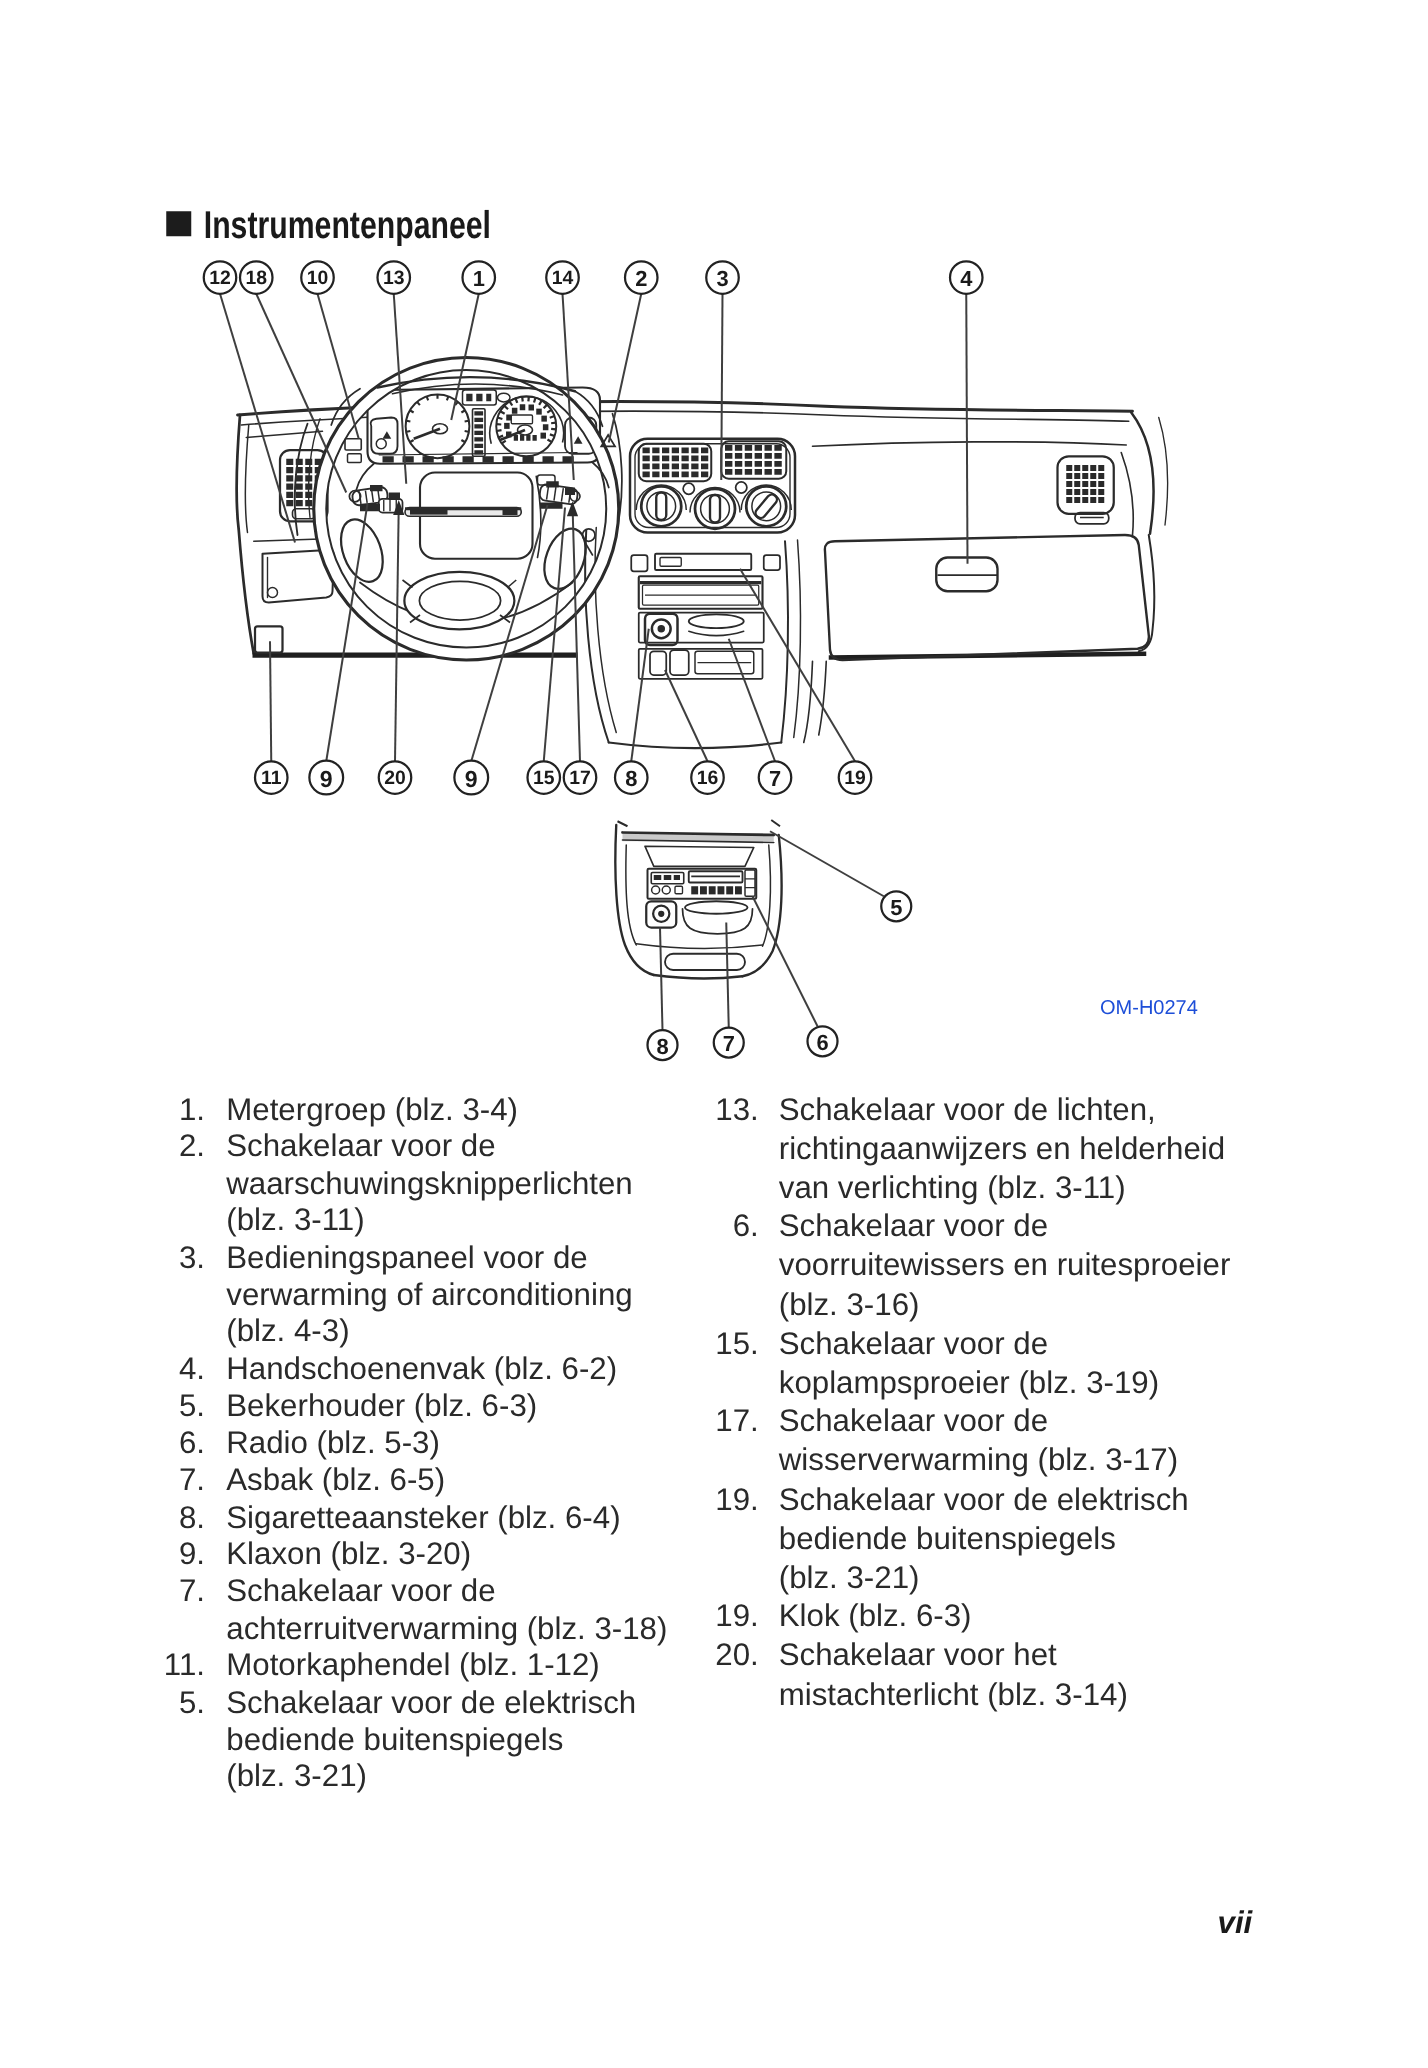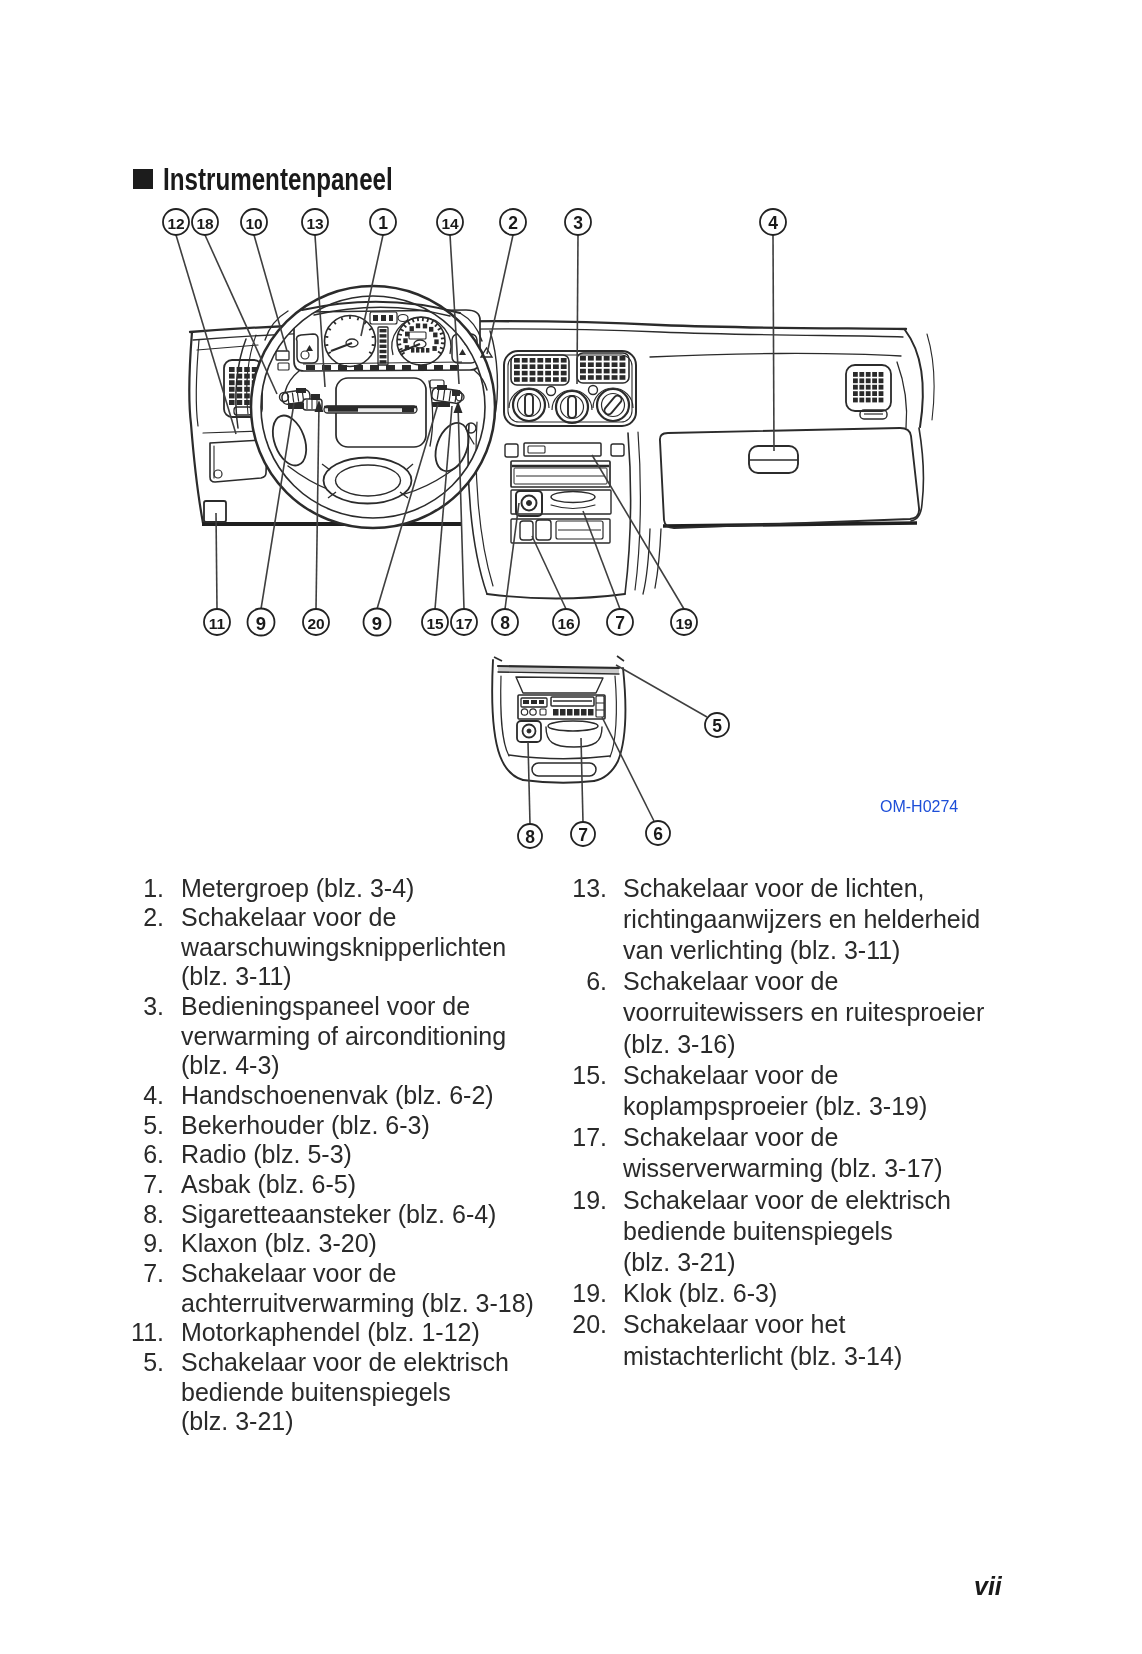--- a/index.html
+++ b/index.html
@@ -11,21 +11,21 @@
   .list{position:absolute;font-size:25px;color:#2a2a2a;}
   .item{position:relative;}
   .num{position:absolute;left:0;top:0;text-align:right;}
   #colL{left:128px;top:873.5px;width:430px;line-height:29.65px;}
   #colL .item{padding-left:53px;}
   #colL .num{width:36px;}
   #colR{left:572px;top:872.5px;width:440px;line-height:31.2px;}
   #colR .item{padding-left:51px;}
   #colR .num{width:35px;}
   .om{position:absolute;left:880px;top:754px;font-size:16px;color:#1d4ed8;margin-top:44px;}
-  .vii{position:absolute;left:974px;top:1572px;font-size:25px;font-weight:bold;font-style:italic;color:#1a1a1a;}
+  .vii{position:absolute;left:974px;top:1524px;font-size:25px;font-weight:bold;font-style:italic;color:#1a1a1a;}
   svg{position:absolute;left:0;top:0;filter:blur(0.5px);}
 </style>
 </head>
 <body>
 <div class="sq"></div>
 <div class="titletext">Instrumentenpaneel</div>
 
 <svg width="1142" height="1654" viewBox="0 0 1142 1654">
 
 <path d="M190,332 C330,321 520,318 660,325 C760,329 860,328 906,329" stroke="#2b2b2b" stroke-width="2.3" fill="none" stroke-linecap="round" stroke-linejoin="round"></path>

